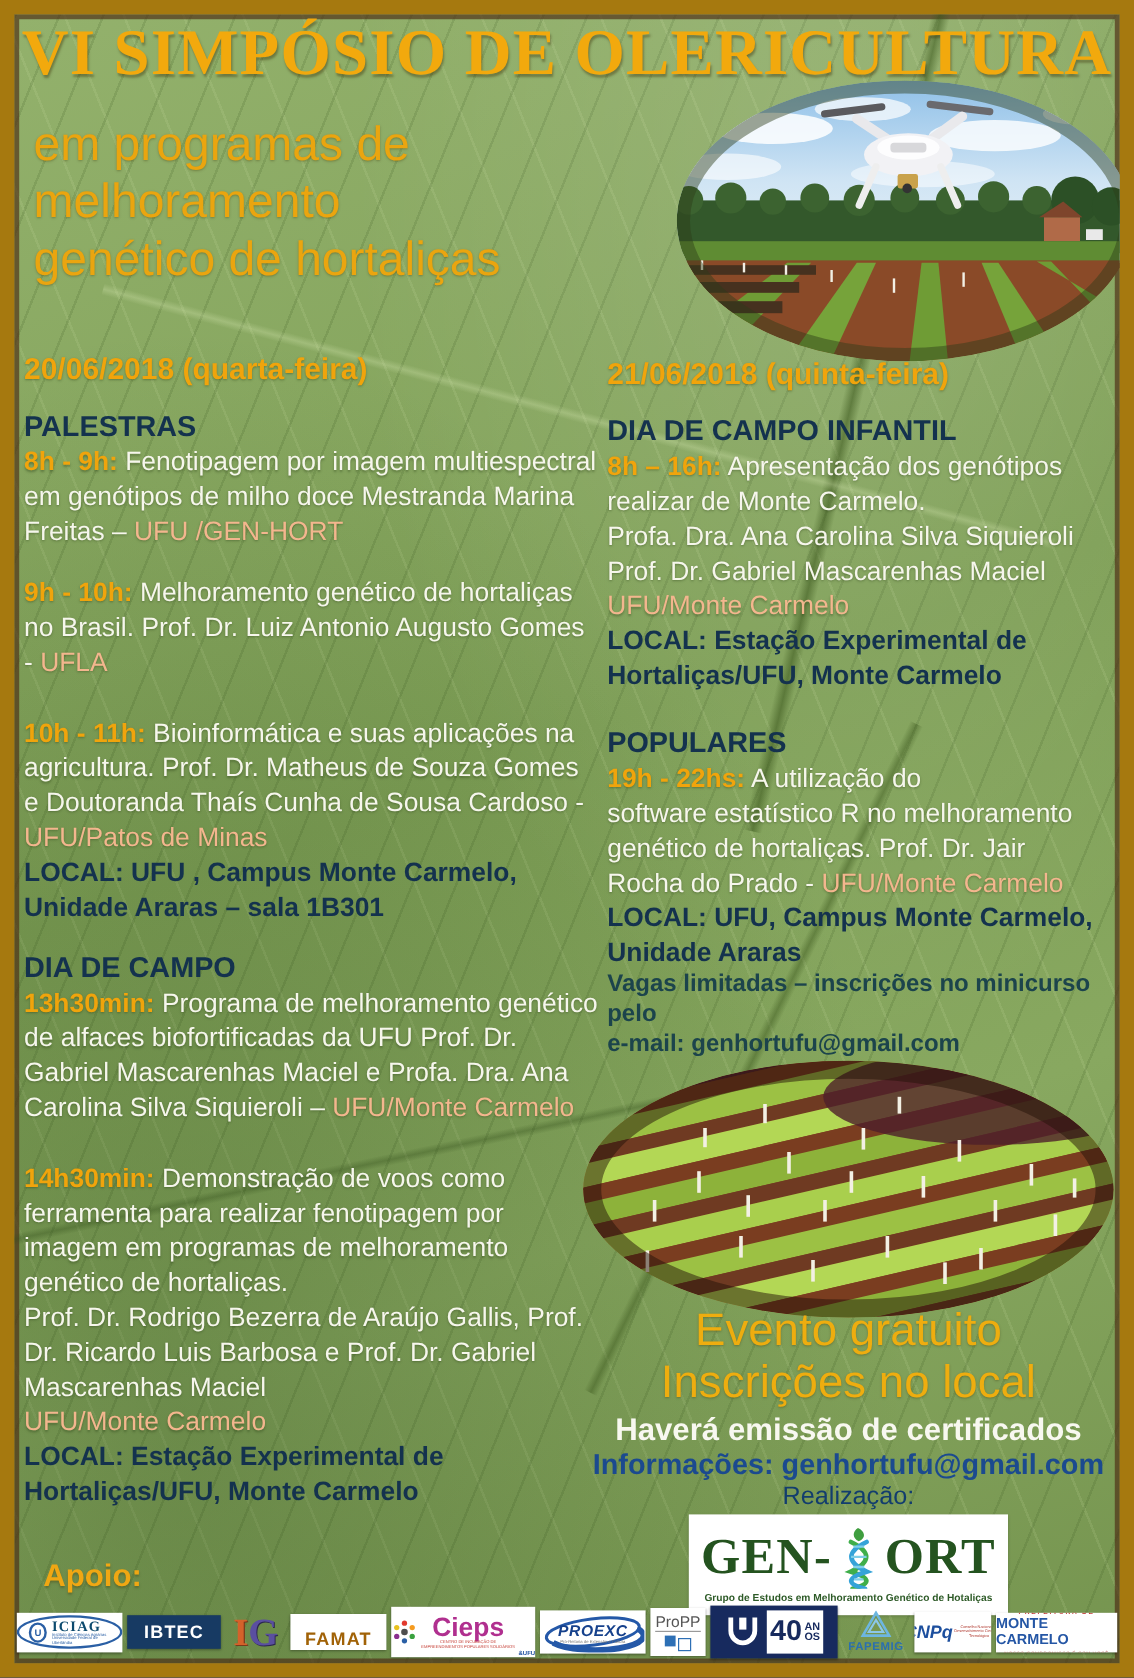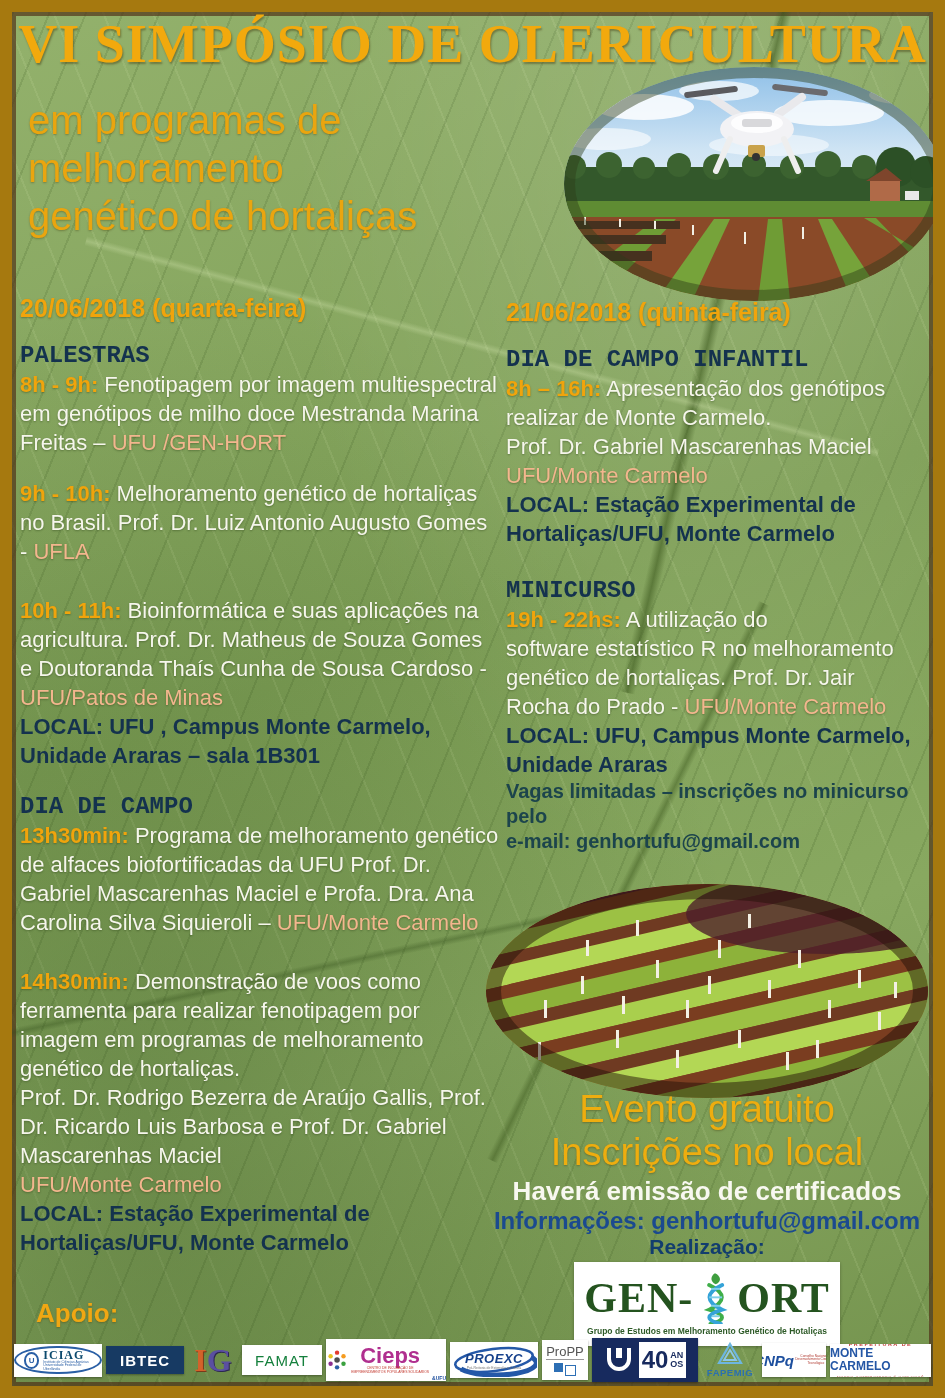--- a/index.html
+++ b/index.html
@@ -35,35 +35,35 @@
   .oval{position:absolute;border-radius:50%;overflow:hidden;}
   .oval svg{display:block;width:100%;height:100%;}
   .oval-drone{left:552px;top:55px;width:380px;height:234px;}
   .oval-lettuce{left:474px;top:872px;width:442px;height:214px;}
 
   .col{position:absolute;font-size:22px;line-height:29px;color:#f6f6ec;
     text-shadow:0 1px 2px rgba(35,55,18,.4);}
   .col-left{left:8px;top:282px;width:480px;}
   .col-right{left:494px;top:286px;width:440px;}
   .date{color:#f0a40c;font-weight:bold;font-size:25px;margin:0 0 18px 0;}
-  .heading{color:#14324e;font-weight:bold;font-size:24px;margin:0;text-shadow:none;font-family:Liberation Mono, monospace;}
+  .heading{color:#14324e;font-weight:bold;font-size:24px;margin:0;text-shadow:none;}
   p.para{margin:0 0 28px 0;}
   p.tight{margin:0;}
   .t-amber{color:#f0a40c;font-weight:bold;}
   .t-white{color:#f6f6ec;}
   .t-salmon{color:#f3b68e;}
   .t-navy{color:#14324e;font-weight:bold;text-shadow:none;}
   .blk{display:block;}
   .note{color:#1c444c;font-size:20px;line-height:25px;font-weight:bold;text-shadow:none;} .gap28{height:28px;}
 
   .footer-center{position:absolute;left:470px;top:1076px;width:450px;text-align:center;}
   .free{color:#eead0f;font-size:38px;line-height:43px;text-shadow:0 1px 2px rgba(60,50,0,.35);}
   .cert{color:#f8f8f0;font-weight:bold;font-size:26px;line-height:31px;margin-top:2px;}
   .info{color:#1b4a8f;font-weight:bold;font-size:24px;line-height:28px;text-shadow:none;}
-  .realizacao{color:#123d6e;font-weight:bold;font-size:21px;line-height:24px;text-shadow:none;}
+  .realizacao{color:#123d6e;font-weight:normal;font-size:21px;line-height:24px;text-shadow:none;}
 
   .genhort{width:266px;height:84px;background:#fff;margin:3px auto 0 auto;
     display:flex;flex-direction:column;align-items:center;justify-content:center;
     box-shadow:0 1px 3px rgba(0,0,0,.3);}
   .genhort-row{display:flex;align-items:center;gap:2px;}
   .genhort-word{font-family:"Liberation Serif",serif;font-weight:bold;font-size:42px;
     color:#24531f;letter-spacing:1px;line-height:44px;}
   .genhort-tag{font-size:8.5px;color:#2d5a27;font-weight:bold;margin-top:2px;text-align:center;}
 
   .apoio{position:absolute;left:24px;top:1286px;color:#f0a713;font-weight:bold;font-size:26px;
@@ -79,21 +79,21 @@
     font-size:8px;font-weight:bold;display:flex;align-items:center;justify-content:center;}
   .iciag-txt{display:flex;flex-direction:column;line-height:1;}
   .iciag-label{font-family:"Liberation Serif",serif;font-weight:bold;font-size:12px;color:#0c4a6e;letter-spacing:1px;}
   .iciag-sub{font-size:3.5px;color:#2a5fa5;}
   .ibtec{width:78px;height:28px;background:#173a63;color:#fff;font-weight:bold;
     font-size:15px;letter-spacing:1px;display:flex;align-items:center;justify-content:center;box-shadow:0 1px 2px rgba(0,0,0,.35);}
   .ig{width:50px;height:40px;display:flex;align-items:center;justify-content:center;
     font-family:"Liberation Serif",serif;font-weight:bold;font-size:32px;line-height:32px;}
   .ig .i{color:#d4622a;text-shadow:1px 1px 0 #7a3a1a;}
   .ig .g{color:#5a4fa0;text-shadow:1px 1px 0 #2c2750;}
-  .famat{width:80px;height:30px;color:#15803d;font-weight:normal;font-size:15px;letter-spacing:1px;}
+  .famat{width:80px;height:30px;color:#a16207;font-weight:bold;font-size:15px;letter-spacing:1px;justify-content:flex-end;}
   .cieps{width:120px;height:42px;flex-direction:row;gap:3px;}
   .cieps-col{display:flex;flex-direction:column;align-items:center;line-height:1;}
   .cieps-label{font-size:22px;font-weight:bold;color:#b02f8f;line-height:20px;}
   .cieps-sub{font-size:3.4px;color:#c2362c;width:78px;text-align:center;margin-top:1px;}
   .cieps-ufu{font-size:5px;color:#1d4f9e;font-weight:bold;align-self:flex-end;}
   .proexc{width:88px;height:36px;position:relative;}
   .proexc-label{position:relative;z-index:2;font-style:italic;font-weight:bold;font-size:13px;color:#16418c;letter-spacing:.5px;}
   .proexc-sub{position:relative;z-index:2;font-size:3.5px;color:#777;}
   .propp{width:46px;height:40px;}
   .propp-label{font-size:13px;color:#555;border-bottom:1px solid #999;line-height:14px;}
@@ -234,27 +234,28 @@
       <span class="t-navy blk">Hortaliças/UFU, Monte Carmelo</span>
     </p>
   </div>
 
   <div class="col col-right">
     <p class="date">21/06/2018 (quinta-feira)</p>
     <p class="heading tight">DIA DE CAMPO INFANTIL</p>
     <p class="tight">
       <span class="t-amber">8h – 16h:</span><span class="t-white"> Apresentação dos genótipos</span>
       <span class="t-white blk">realizar de Monte Carmelo.</span>
+      <span class="t-white blk">Profa. Dra. Ana Carolina Silva Siquieroli</span>
       <span class="t-white blk">Prof. Dr. Gabriel Mascarenhas Maciel</span>
       <span class="t-salmon blk">UFU/Monte Carmelo</span>
       <span class="t-navy blk">LOCAL: Estação Experimental de</span>
       <span class="t-navy blk">Hortaliças/UFU, Monte Carmelo</span>
     </p>
     <div class="gap28"></div>
-    <p class="heading tight">MINICURSO</p>
+    <p class="heading tight">POPULARES</p>
     <p class="tight">
       <span class="t-amber">19h - 22hs:</span><span class="t-white"> A utilização do</span>
       <span class="t-white blk">software estatístico R no melhoramento</span>
       <span class="t-white blk">genético de hortaliças. Prof. Dr. Jair</span>
       <span class="blk"><span class="t-white">Rocha do Prado - </span><span class="t-salmon">UFU/Monte Carmelo</span></span>
       <span class="t-navy blk">LOCAL: UFU, Campus Monte Carmelo,</span>
       <span class="t-navy blk">Unidade Araras</span>
       <span class="note blk">Vagas limitadas – inscrições no minicurso pelo</span>
       <span class="note blk">e-mail: genhortufu@gmail.com</span>
     </p>

